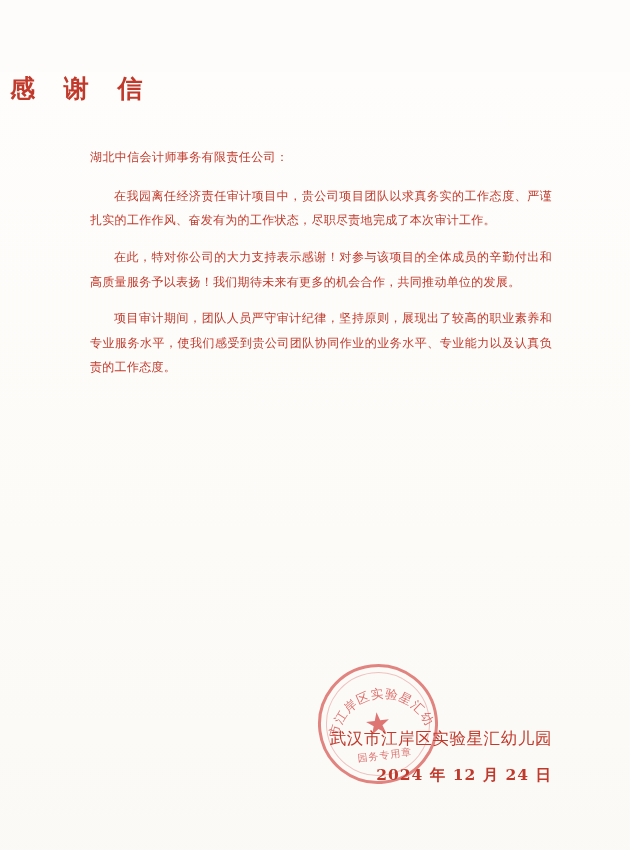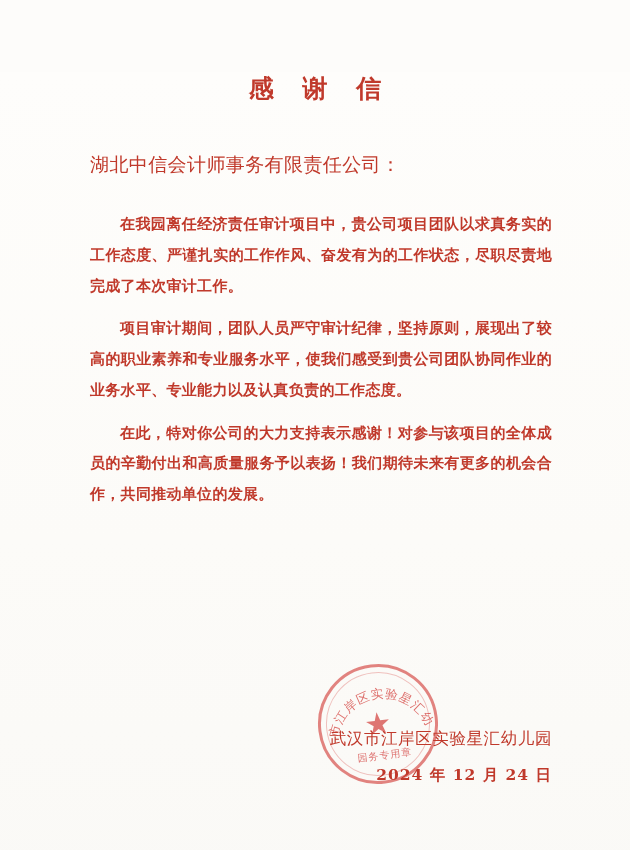--- a/index.html
+++ b/index.html
@@ -14,54 +14,53 @@
     overflow: hidden;
   }
   .page {
     position: relative;
     width: 630px;
     height: 850px;
     background: linear-gradient(180deg, #fefdfb 0%, #fcfbf8 55%, #faf9f6 100%);
     box-sizing: border-box;
   }
   .title {
-    text-align: center;
+    text-align: left;
     margin-top: 72px;
     font-size: 25px;
     font-weight: bold;
     letter-spacing: 10px;
     color: #c0392b;
     font-family: "DejaVu Serif", serif;
     text-indent: 10px;
   }
   .body-block {
     margin: 0 auto;
     padding-left: 90px;
     padding-right: 78px;
     margin-top: 42px;
   }
   .salutation {
-    font-size: 19px;
+    font-size: 12px;
     color: #c0392b;
     line-height: 1.9;
-    font-family: Liberation Sans, sans-serif;
-    margin-bottom: 26px;
+    font-family: Liberation Mono, monospace;
+    margin-bottom: 14px;
     letter-spacing: 0.4px;
   }
   .para {
-    font-size: 15px;
+    font-size: 12px;
     color: #c0392b;
     line-height: 2.05;
     text-align: justify;
     text-justify: inter-ideograph;
     font-family: "DejaVu Serif", serif;
     text-indent: 2em;
     margin: 0 0 12px 0;
     letter-spacing: 0.3px;
-    font-weight: bold;
   }
   .signature-zone {
     position: absolute;
     right: 78px;
     bottom: 132px;
     text-align: right;
     width: 330px;
   }
   .sign-org {
     font-size: 16.5px;
@@ -135,22 +134,22 @@
 </head>
 <body>
 
 <div class="page">
 
   <div class="title">感 谢 信</div>
 
   <div class="body-block">
     <div class="salutation">湖北中信会计师事务有限责任公司：</div>
     <p class="para">在我园离任经济责任审计项目中，贵公司项目团队以求真务实的工作态度、严谨扎实的工作作风、奋发有为的工作状态，尽职尽责地完成了本次审计工作。</p>
+    <p class="para">在此，特对你公司的大力支持表示感谢！对参与该项目的全体成员的辛勤付出和高质量服务予以表扬！我们期待未来有更多的机会合作，共同推动单位的发展。</p>
     <p class="para">项目审计期间，团队人员严守审计纪律，坚持原则，展现出了较高的职业素养和专业服务水平，使我们感受到贵公司团队协同作业的业务水平、专业能力以及认真负责的工作态度。</p>
-    <p class="para">在此，特对你公司的大力支持表示感谢！对参与该项目的全体成员的辛勤付出和高质量服务予以表扬！我们期待未来有更多的机会合作，共同推动单位的发展。</p>
   </div>
 
   <div class="seal">
     <svg class="seal-arc" viewBox="0 0 120 120">
       <defs>
         <path id="arcpath" d="M 16,64 A 46,46 0 0 1 104,64" fill="none"></path>
       </defs>
       <text>
         <textPath href="#arcpath" startOffset="50%" text-anchor="middle">武汉市江岸区实验星汇幼儿园</textPath>
       </text>

